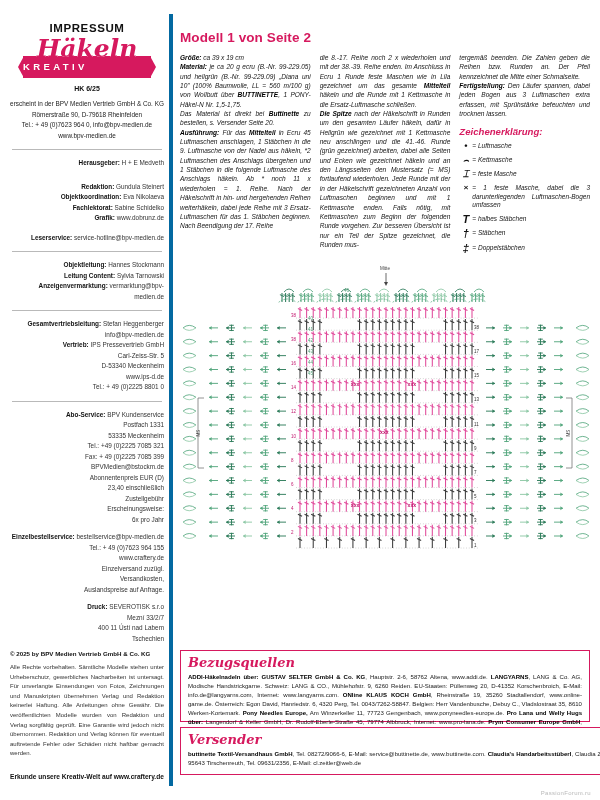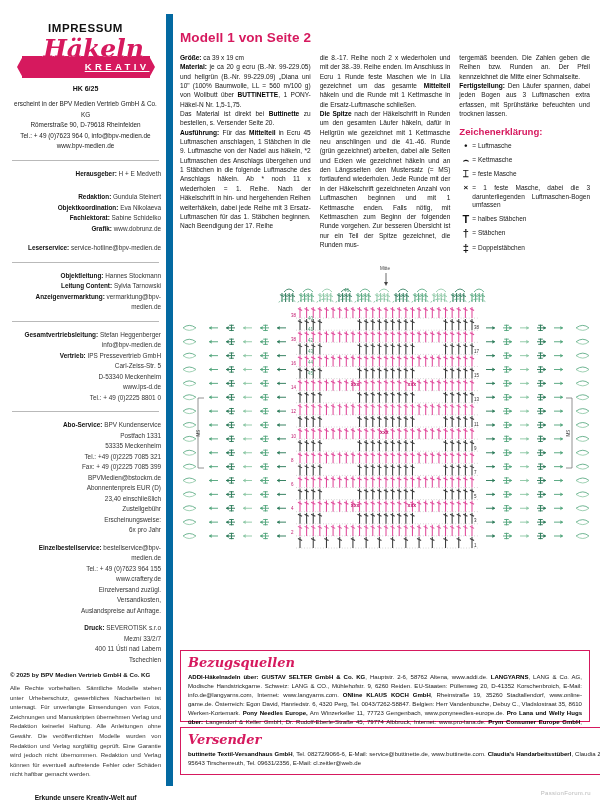--- a/index.html
+++ b/index.html
@@ -1,47 +1,47 @@
 <!DOCTYPE html>
 <html><head>
 <meta charset="utf-8">
 <style>
   html,body{margin:0;padding:0;background:#ffffff;}
   body{width:600px;height:800px;font-family:"Liberation Sans",sans-serif;color:#1a1a1a;-webkit-font-smoothing:antialiased;}
   #page{position:relative;width:600px;height:800px;overflow:hidden;background:#fff;}
 
   
-  #impressum{position:absolute;left:10px;top:14px;width:163px;height:772px;border-right:7px solid #0369a1;
+  #impressum{position:absolute;left:10px;top:14px;width:163px;height:772px;border-right:4px solid #0369a1;
              box-sizing:border-box;padding-right:5px;text-align:center;}
   .imp-title{font-size:11.5px;font-weight:bold;letter-spacing:.6px;color:#111;margin:8px 0 3px;}
   .logo-wrap{position:relative;width:128px;height:44px;margin:0 auto 4px;}
   .logo-ribbon{position:absolute;left:0;top:19px;width:128px;height:22px;background:#d6195e;}
   .logo-ribbon:before,.logo-ribbon:after{content:"";position:absolute;top:0;width:0;height:0;}
   .logo-ribbon:before{left:-5px;border-top:11px solid transparent;border-bottom:11px solid transparent;border-right:6px solid #d6195e;}
   .logo-ribbon:after{right:-5px;border-top:11px solid transparent;border-bottom:11px solid transparent;border-left:6px solid #d6195e;}
-  .logo-word{position:absolute;left:8px;top:-1px;width:128px;text-align:center;font-family:"DejaVu Serif",serif;
+  .logo-word{position:absolute;left:0;top:-1px;width:128px;text-align:center;font-family:"DejaVu Serif",serif;
              font-style:italic;font-weight:bold;font-size:25px;color:#d6195e;line-height:26px;
              text-shadow:0 0 0 #fff;}
-  .logo-sub{position:absolute;left:0;top:24px;width:128px;text-align:right;font-size:9.5px;font-weight:bold;
-            letter-spacing:3.4px;color:#ffffff;text-decoration:underline;}
+  .logo-sub{position:absolute;left:0;top:24px;width:128px;text-align:left;font-size:9.5px;font-weight:bold;
+            letter-spacing:3.4px;color:#ffffff;}
   .imp-issue{font-size:7px;font-weight:bold;margin:4px 0 7px;color:#111;}
   .imp-line{font-size:6.4px;line-height:10.5px;color:#222;}
   .imp-rule{border:0;border-top:1px solid #b9b9b9;margin:8px 2px;}
   .imp-kv{font-size:6.4px;line-height:10.5px;text-align:right;color:#333;}
   .imp-kv b{color:#111;}
   .imp-block{text-align:right;}
   .imp-center{text-align:center;}
   .imp-copy{font-size:6.2px;font-weight:bold;text-align:left;color:#111;margin-top:6px;}
   .imp-legal{font-size:6px;line-height:9.6px;text-align:justify;color:#333;margin-top:6px;}
   .imp-foot{font-size:6.6px;font-weight:bold;text-align:center;color:#111;margin-top:14px;}
 
   
   #content{position:absolute;left:180px;top:14px;width:410px;}
   .model-title{font-size:13.5px;font-weight:bold;color:#d6195e;letter-spacing:.1px;margin:16px 0 8px;}
-  .cols{display:flex;gap:9px;}
+  .cols{display:flex;gap:9px;font-style:italic;}
   .col{width:131px;font-size:6.55px;line-height:9.35px;text-align:justify;color:#161616;hyphens:auto;}
   .col b{color:#000;}
   .col p{margin:0;}
 
   
   .legend-title{font-size:9.6px;font-weight:bold;color:#d6195e;margin:9px 0 5px;}
   .legend-row{display:flex;align-items:flex-start;margin-bottom:5.5px;font-size:6.5px;line-height:8.6px;color:#161616;}
   .lg-sym{width:13px;flex:0 0 13px;text-align:center;color:#111;font-weight:bold;}
   .lg-txt{flex:1;}
   .sym-ch{font-size:9px;line-height:8px;}

